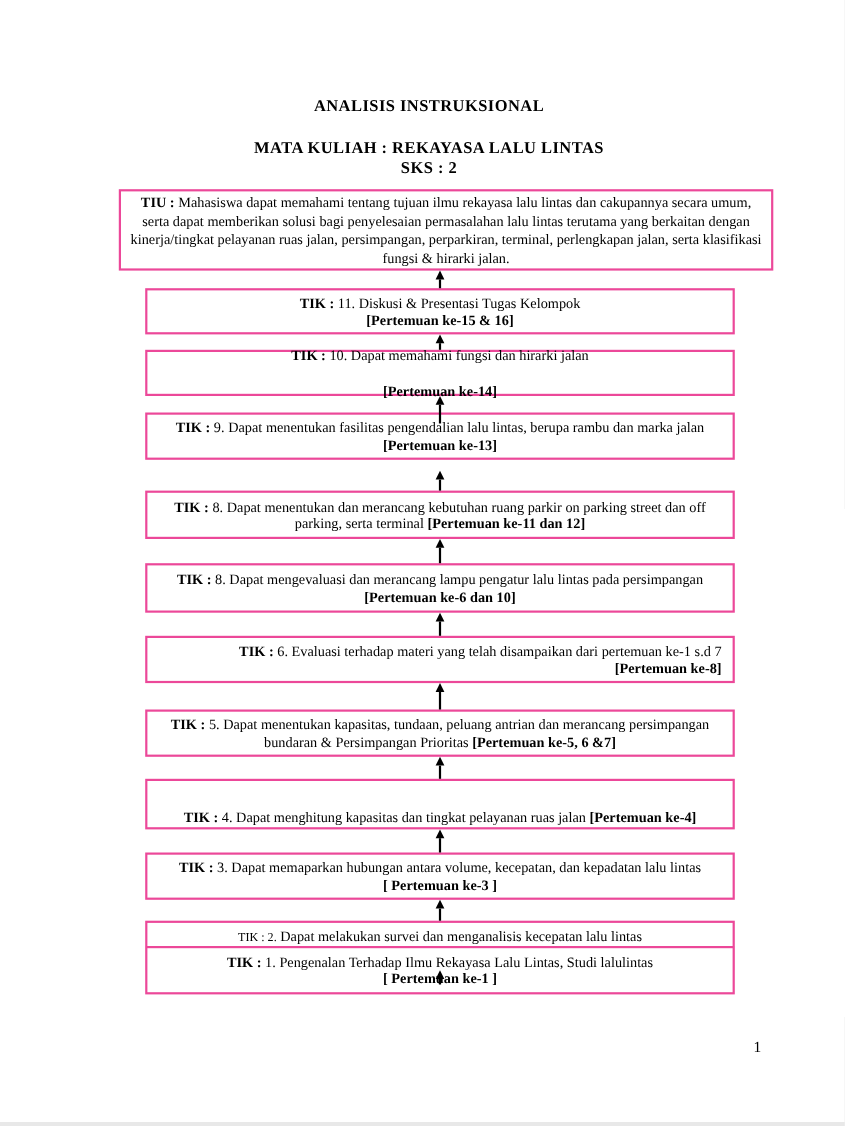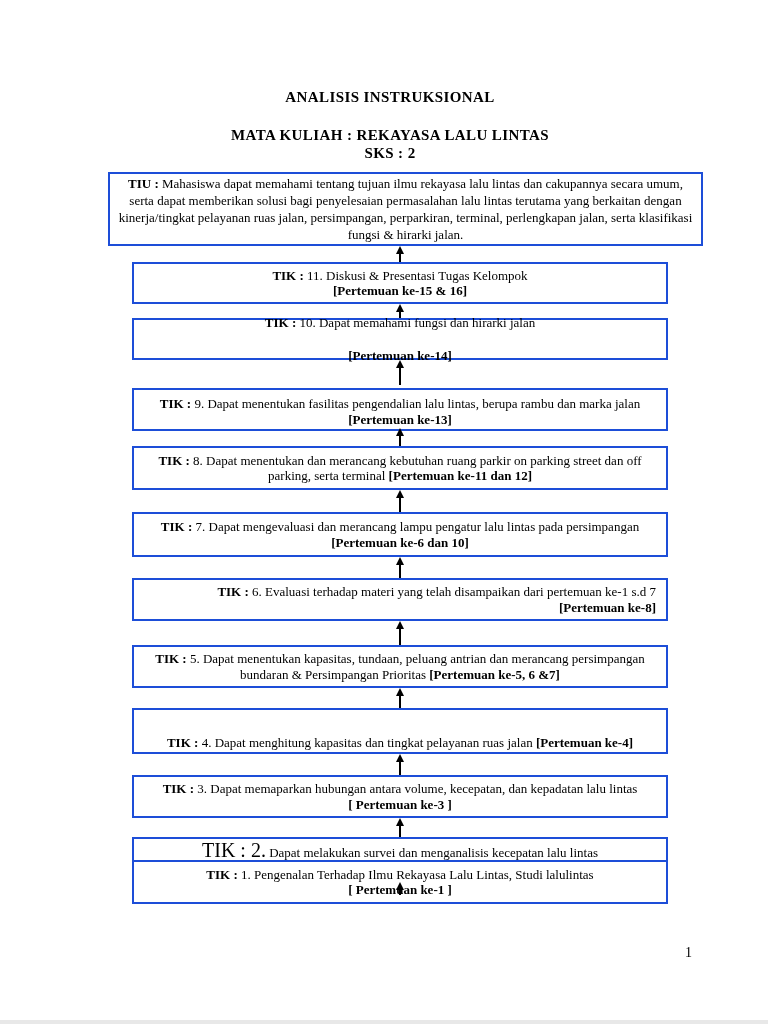--- a/index.html
+++ b/index.html
@@ -22,40 +22,40 @@
     font-size: 15px;
     letter-spacing: 0.4px;
     line-height: 16px;
   }
   .hdr1 { top: 89px; }
   .hdr2 { top: 127px; }
   .hdr3 { top: 145px; }
   .box {
     position: absolute;
     box-sizing: border-box;
-    border: 2px solid #1d4ed8;
+    border: 2px solid #ec4899;
     display: flex;
     flex-direction: column;
     justify-content: center;
     align-items: center;
     text-align: center;
     background: #fff;
   }
   .tiu {
     left: 108px; top: 172px; width: 595px; height: 74px;
     font-size: 13px; line-height: 17px; padding: 2px 8px;
   }
   .tik {
     left: 132px; width: 536px;
     font-size: 13px; line-height: 15.5px; padding: 2px 10px;
   }
   .top-align { justify-content: flex-end; padding-top: 6px; }
   .txt { margin: 0; }
   .b { font-weight: bold; }
-  .big { font-size: 20px; text-align: right; }
+  .big { font-size: 11px; text-align: right; }
   .arrow {
     position: absolute;
     left: 395px;
     width: 10px;
     display: flex;
     flex-direction: column;
     align-items: center;
   }
   .arrow-head {
     width: 0; height: 0;
@@ -86,30 +86,30 @@
   <div class="box tik" style="top:262px;height:42px;">
     <p class="txt"><span class="b">TIK : </span><span>11. Diskusi &amp; Presentasi Tugas Kelompok</span></p>
     <p class="txt b">[Pertemuan ke-15 &amp; 16]</p>
   </div>
 
   <div class="box tik" style="top:318px;height:42px;gap:17px;">
     <p class="txt"><span class="b">TIK : </span><span>10. Dapat memahami fungsi dan hirarki jalan</span></p>
     <p class="txt b">[Pertemuan ke-14]</p>
   </div>
 
-  <div class="box tik" style="top:388px;height:43px;justify-content:flex-end;">
+  <div class="box tik" style="top:375px;height:43px;">
     <p class="txt"><span class="b">TIK : </span><span>9. Dapat menentukan fasilitas pengendalian lalu lintas, berupa  rambu dan marka jalan </span><span class="b">[Pertemuan ke-13]</span></p>
   </div>
 
   <div class="box tik" style="top:446px;height:44px;">
     <p class="txt"><span class="b">TIK : </span><span>8. Dapat menentukan dan merancang kebutuhan ruang parkir on parking street dan off parking, serta terminal  </span><span class="b">[Pertemuan ke-11 dan 12]</span></p>
   </div>
 
   <div class="box tik" style="top:512px;height:45px;">
-    <p class="txt"><span class="b">TIK : </span><span>7. Dapat mengevaluasi dan merancang lampu pengatur lalu lintas pada persimpangan </span><span class="b">[Pertemuan ke-6 dan 10]</span></p>
+    <p class="txt"><span class="b">TIK : </span><span>8. Dapat mengevaluasi dan merancang lampu pengatur lalu lintas pada persimpangan </span><span class="b">[Pertemuan ke-6 dan 10]</span></p>
   </div>
 
   <div class="box tik" style="top:578px;height:43px;align-items:flex-end;">
     <p class="txt"><span class="b">TIK : </span><span>6. Evaluasi terhadap materi yang telah disampaikan dari pertemuan ke-1 s.d 7</span></p>
     <p class="txt b">[Pertemuan ke-8]</p>
   </div>
 
   <div class="box tik" style="top:645px;height:43px;">
     <p class="txt"><span class="b">TIK : </span><span>5. Dapat menentukan kapasitas, tundaan, peluang antrian dan merancang persimpangan bundaran &amp; Persimpangan Prioritas </span><span class="b">[Pertemuan ke-5, 6 &amp;7]</span></p>
   </div>

